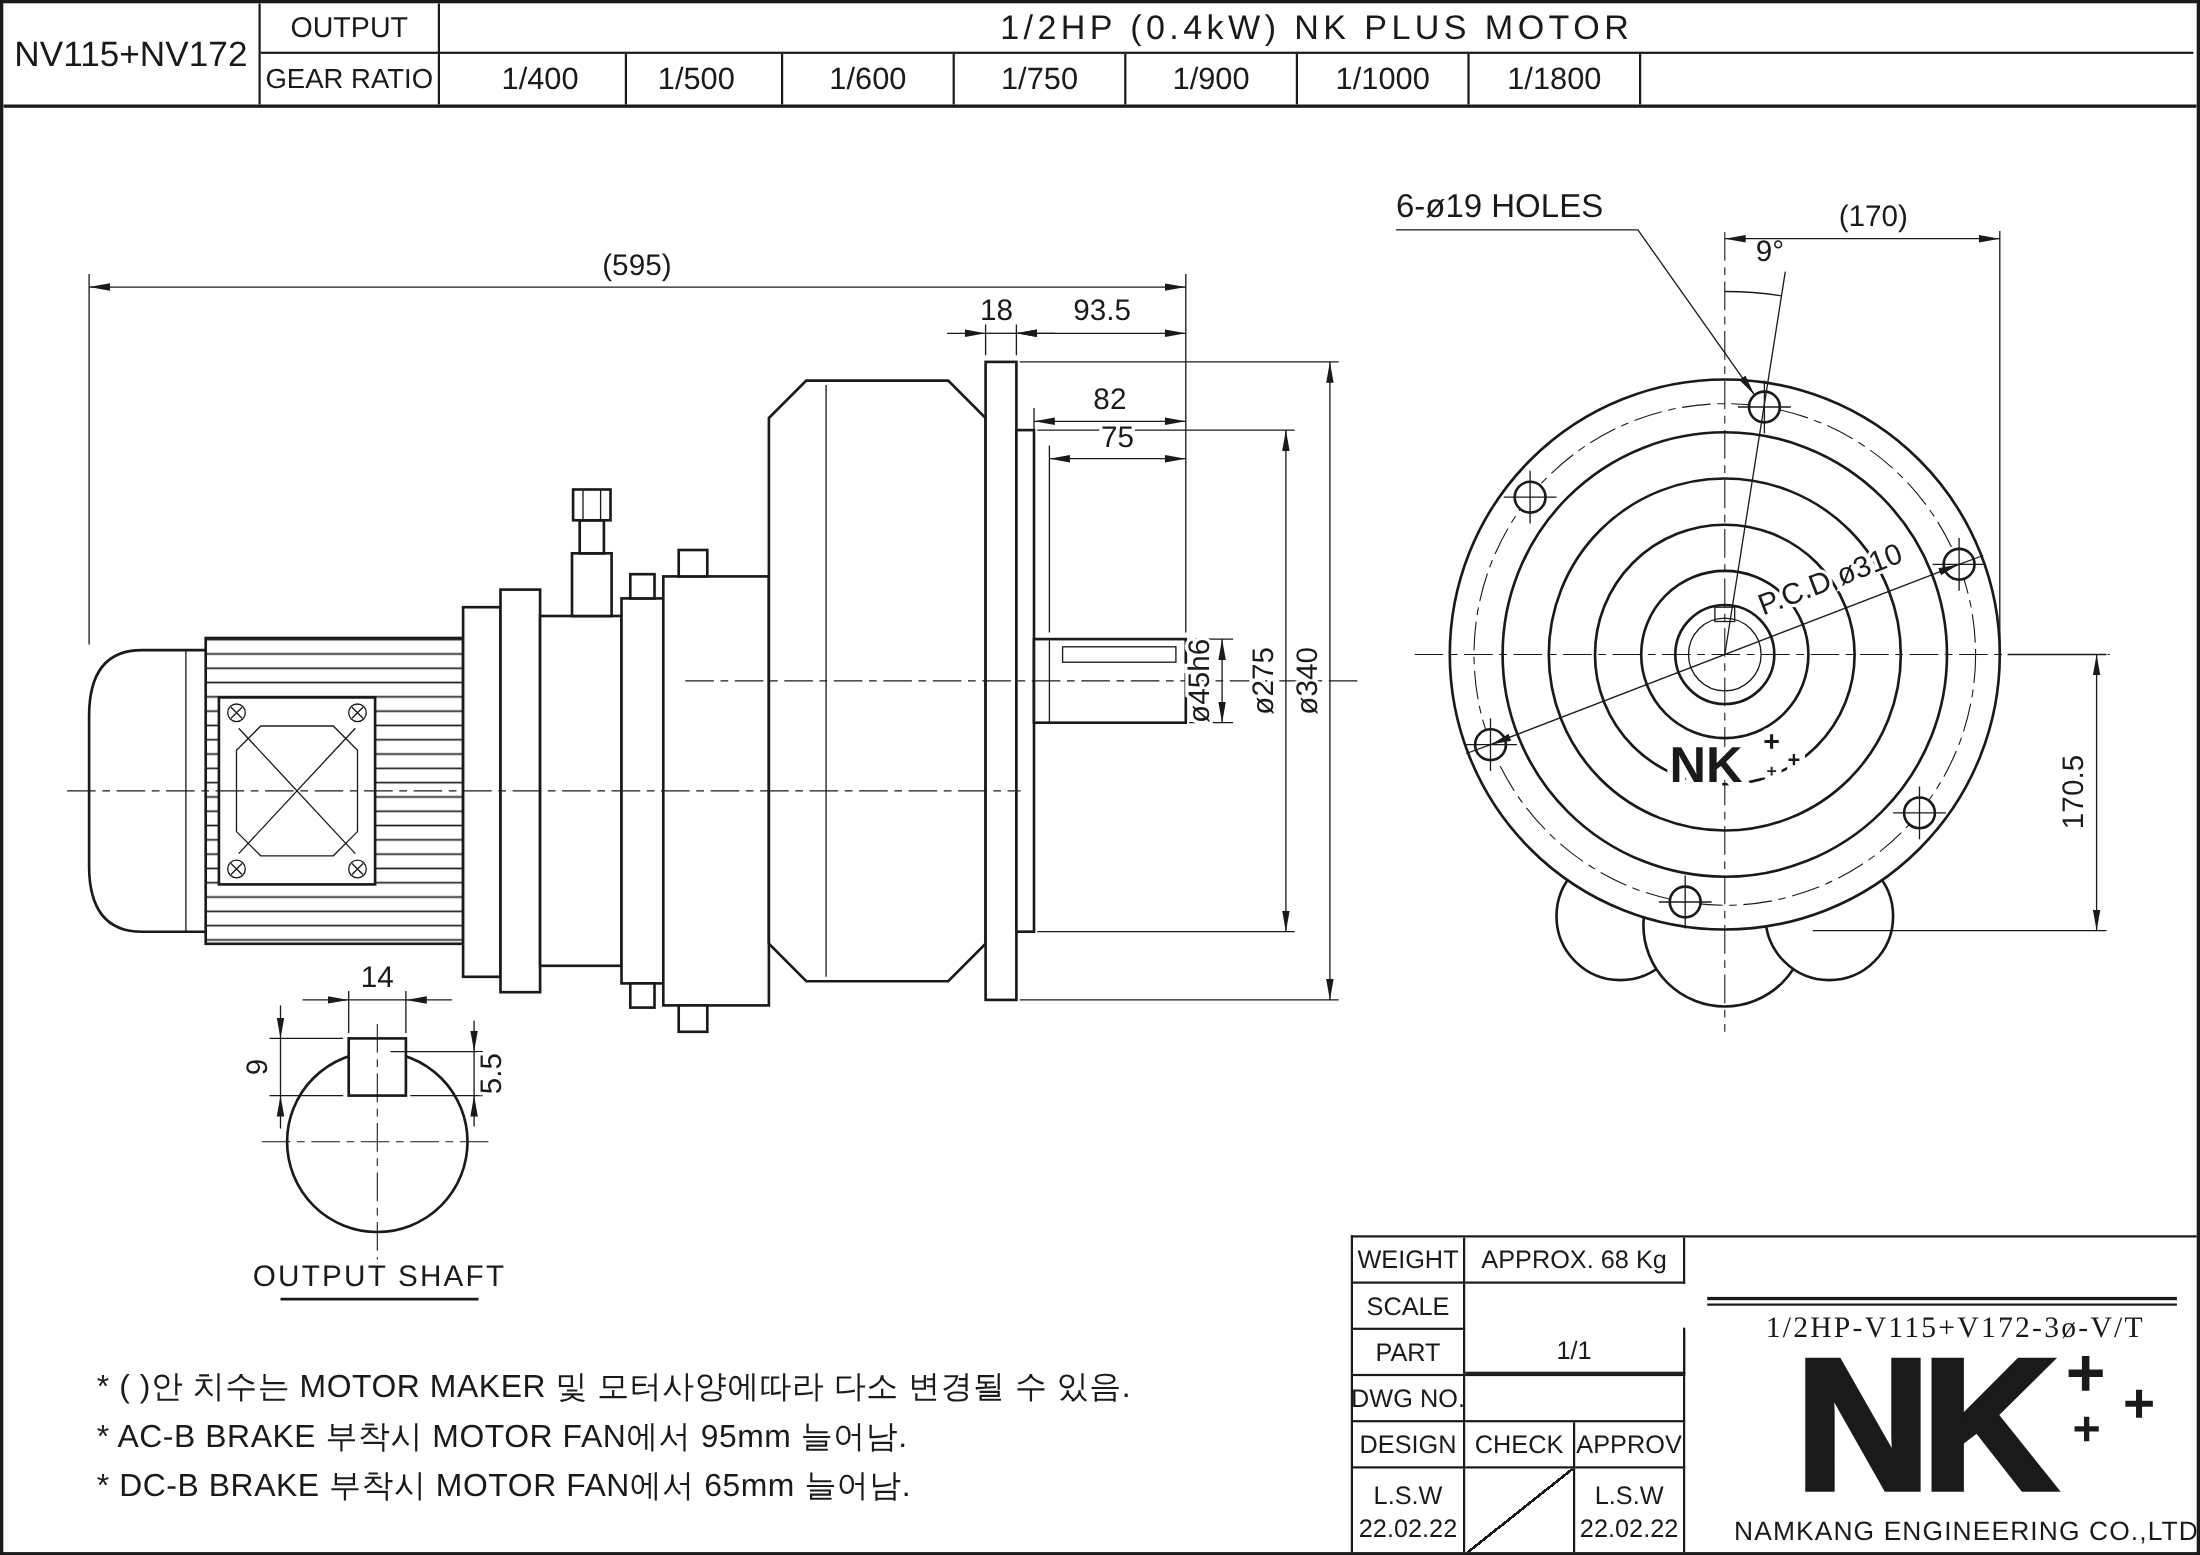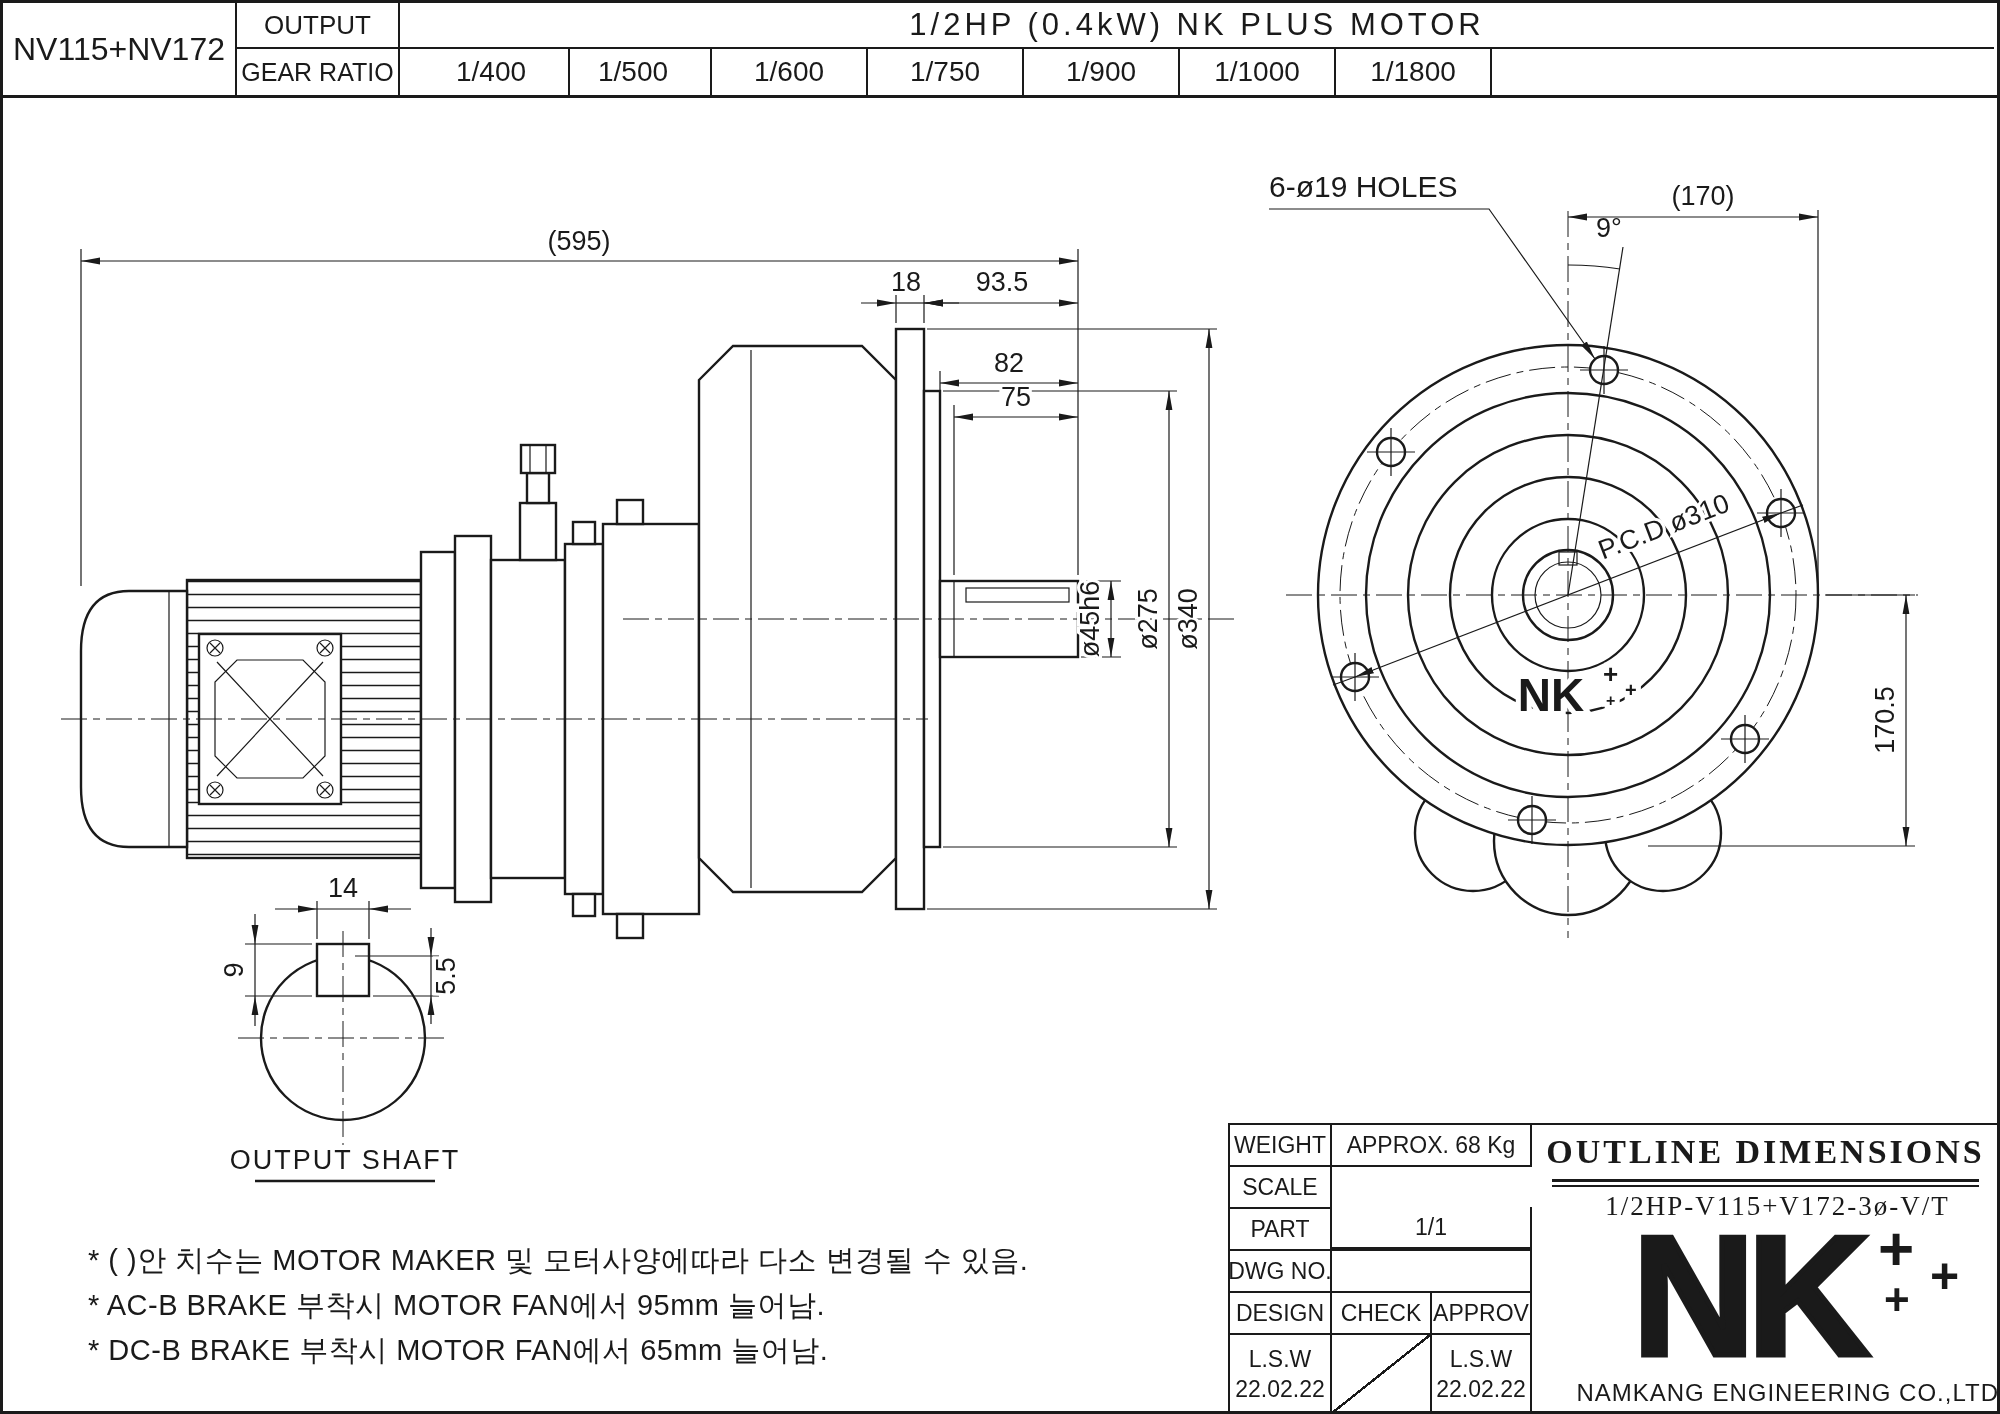--- a/index.html
+++ b/index.html
@@ -247,21 +247,20 @@
       <span>L.S.W</span>
       <span>22.02.22</span>
     </div>
     <div class="c br diag" style="left:102px;top:210px;width:100px;height:78px;"></div>
     <div class="c br sig" style="left:202px;top:210px;width:100px;height:78px;">
       <span>L.S.W</span>
       <span>22.02.22</span>
     </div>
 
     <div style="position:absolute;left:302px;top:0;width:467px;height:288px;">
-      <div class="serif" style="position:absolute;top:8px;width:100%;text-align:center;font-size:34px;font-weight:bold;letter-spacing:3px;">OUTLINE DIMENSIONS</div>
       <div class="hline" style="left:20px;top:54px;width:427px;height:3px;"></div>
       <div class="hline" style="left:20px;top:60px;width:427px;height:1.5px;"></div>
       <div class="serif" style="position:absolute;top:66px;width:100%;text-align:center;font-size:27px;letter-spacing:2px;padding-left:12px;">1/2HP-V115+V172-3ø-V/T</div>
       <div style="position:absolute;top:86px;left:0;width:100%;height:178px;">
         <span style="position:absolute;left:50%;transform:translateX(-58%);top:0;font-size:170px;line-height:170px;font-weight:bold;letter-spacing:-8px;-webkit-text-stroke:5px #1a1a1a;">NK</span>
         <span style="position:absolute;left:346px;top:2px;font-size:62px;font-weight:bold;">+</span>
         <span style="position:absolute;left:398px;top:36px;font-size:50px;font-weight:bold;">+</span>
         <span style="position:absolute;left:352px;top:64px;font-size:44px;font-weight:bold;">+</span>
       </div>
       <div style="position:absolute;bottom:6px;width:100%;text-align:right;font-size:24px;letter-spacing:1px;">NAMKANG ENGINEERING CO.,LTD</div>

